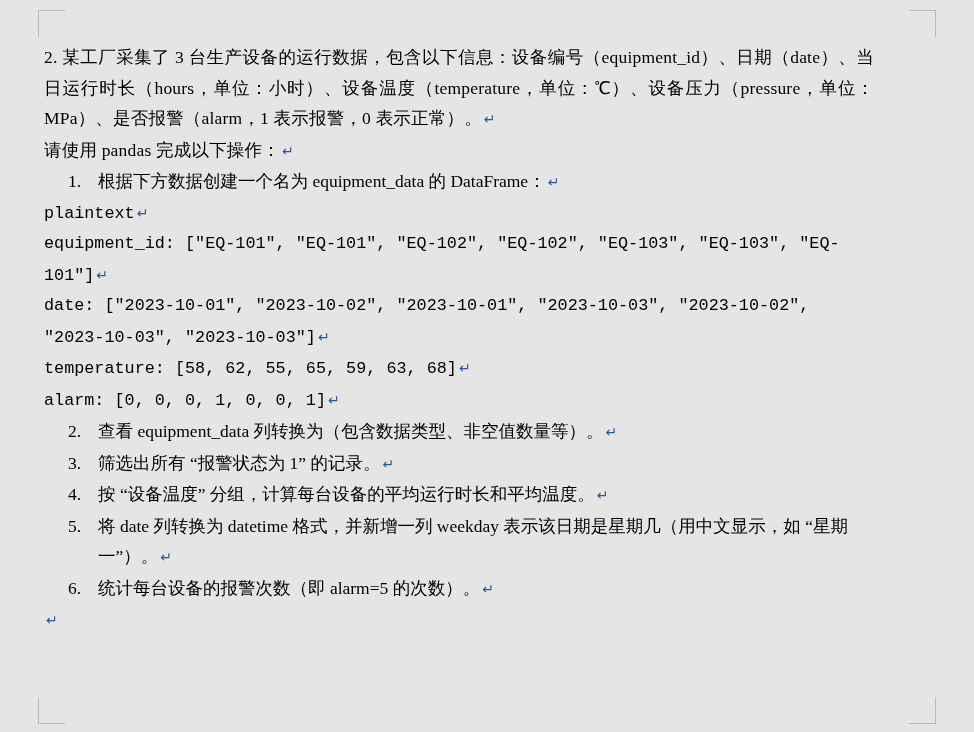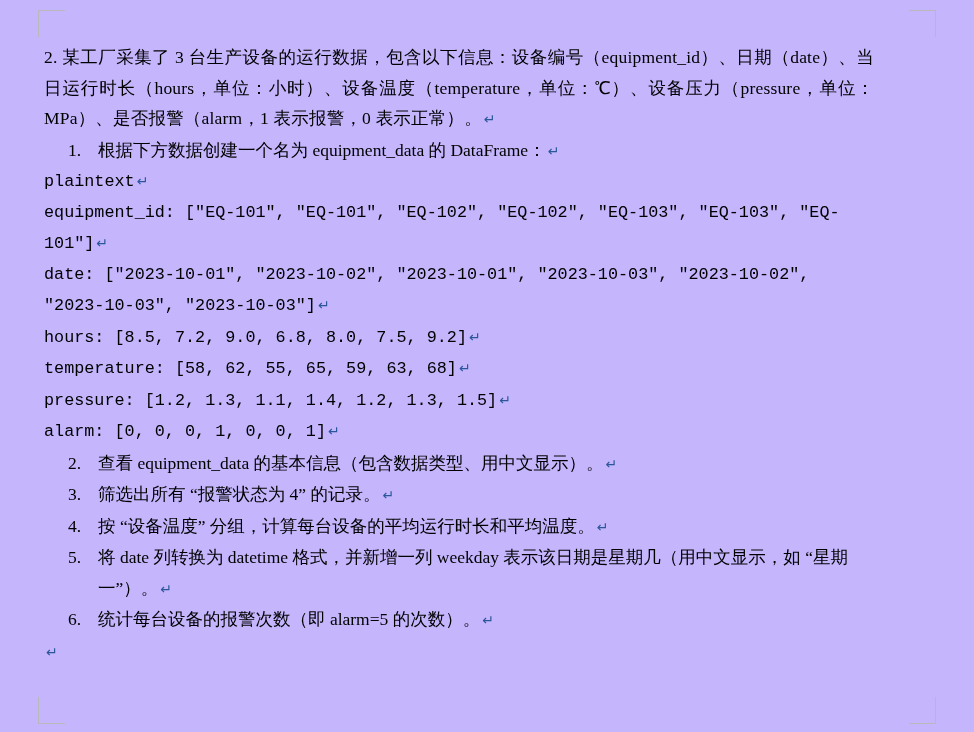--- a/index.html
+++ b/index.html
@@ -13,21 +13,21 @@
     font-family: "Liberation Serif", serif;
     color: #000000;
     position: relative;
     overflow: hidden;
   }
   .page {
     position: absolute;
     left: 0; top: 0;
     width: 974px;
     height: 732px;
-    background: #c4b5fd;
+    background: #e5e5e5;
   }
   
   .crop {
     position: absolute;
     border-color: #b9b9b9;
     border-style: solid;
     width: 26px;
     height: 26px;
   }
   .crop.tl { left: 38px;  top: 10px;  border-width: 1px 0 0 1px; }
@@ -98,42 +98,41 @@
 
   <div class="crop tl"></div>
   <div class="crop tr"></div>
   <div class="crop bl"></div>
   <div class="crop br"></div>
 
   <div class="doc-body">
 
     <p class="para"><span>2. 某工厂采集了 3 台生产设备的运行数据，包含以下信息：设备编号（equipment_id）、日期（date）、当日运行时长（hours，单位：小时）、设备温度（temperature，单位：℃）、设备压力（pressure，单位：MPa）、是否报警（alarm，1 表示报警，0 表示正常）。</span><span class="pilcrow">↵</span></p>
 
+    <p class="para"><span>请使用 pandas 完成以下操作：</span><span class="pilcrow">↵</span></p>
 
     <ol class="numlist">
       <li><span class="num">1.</span><span>根据下方数据创建一个名为 equipment_data 的 DataFrame：</span><span class="pilcrow">↵</span></li>
     </ol>
 
     <p class="code-line"><span>plaintext</span><span class="pilcrow">↵</span></p>
 
     <p class="code-line"><span>equipment_id: ["EQ-101", "EQ-101", "EQ-102", "EQ-102", "EQ-103", "EQ-103", "EQ-101"]</span><span class="pilcrow">↵</span></p>
 
     <p class="code-line"><span>date: ["2023-10-01", "2023-10-02", "2023-10-01", "2023-10-03", "2023-10-02", "2023-10-03", "2023-10-03"]</span><span class="pilcrow">↵</span></p>
 
-    <p class="code-line"><span>hours: [8.5, 7.2, 9.0, 6.8, 8.0, 7.5, 9.2]</span><span class="pilcrow">↵</span></p>
 
     <p class="code-line"><span>temperature: [58, 62, 55, 65, 59, 63, 68]</span><span class="pilcrow">↵</span></p>
 
-    <p class="code-line"><span>pressure: [1.2, 1.3, 1.1, 1.4, 1.2, 1.3, 1.5]</span><span class="pilcrow">↵</span></p>
 
     <p class="code-line"><span>alarm: [0, 0, 0, 1, 0, 0, 1]</span><span class="pilcrow">↵</span></p>
 
     <ol class="numlist">
-      <li><span class="num">2.</span><span>查看 equipment_data 的基本信息（包含数据类型、用中文显示）。</span><span class="pilcrow">↵</span></li>
-      <li><span class="num">3.</span><span>筛选出所有 “报警状态为 4” 的记录。</span><span class="pilcrow">↵</span></li>
+      <li><span class="num">2.</span><span>查看 equipment_data 列转换为（包含数据类型、非空值数量等）。</span><span class="pilcrow">↵</span></li>
+      <li><span class="num">3.</span><span>筛选出所有 “报警状态为 1” 的记录。</span><span class="pilcrow">↵</span></li>
       <li><span class="num">4.</span><span>按 “设备温度” 分组，计算每台设备的平均运行时长和平均温度。</span><span class="pilcrow">↵</span></li>
       <li><span class="num">5.</span><span>将 date 列转换为 datetime 格式，并新增一列 weekday 表示该日期是星期几（用中文显示，如 “星期一”）。</span><span class="pilcrow">↵</span></li>
       <li><span class="num">6.</span><span>统计每台设备的报警次数（即 alarm=5 的次数）。</span><span class="pilcrow">↵</span></li>
     </ol>
 
     <p class="tail"><span class="pilcrow">↵</span></p>
 
   </div>
 </div>
 

